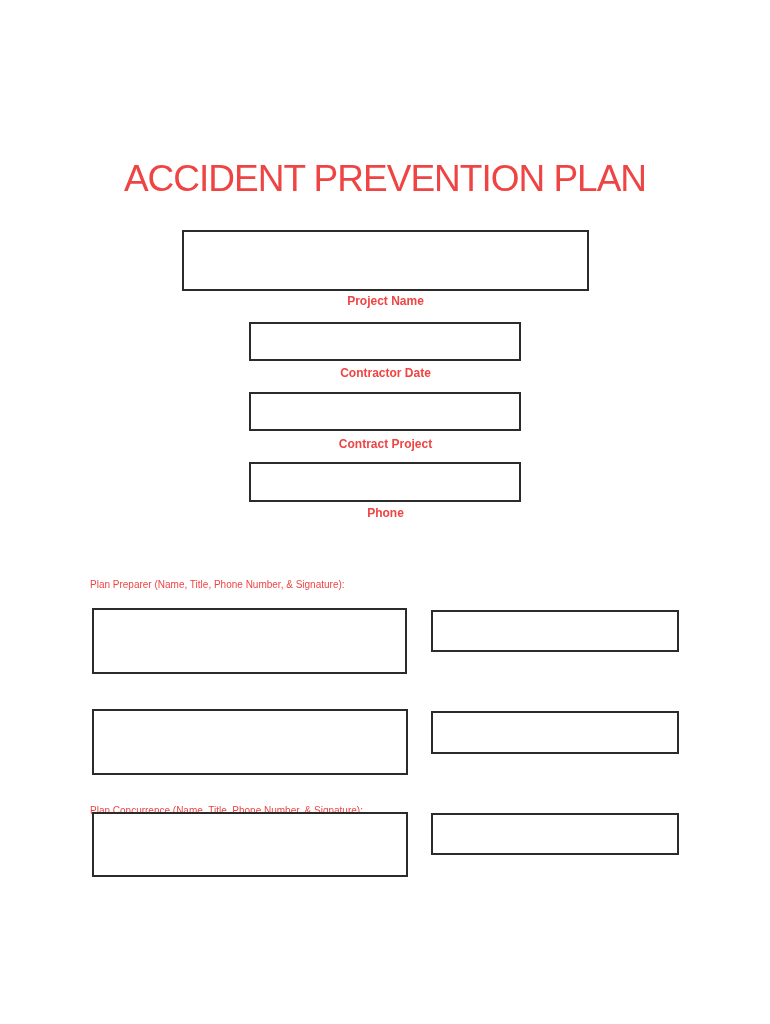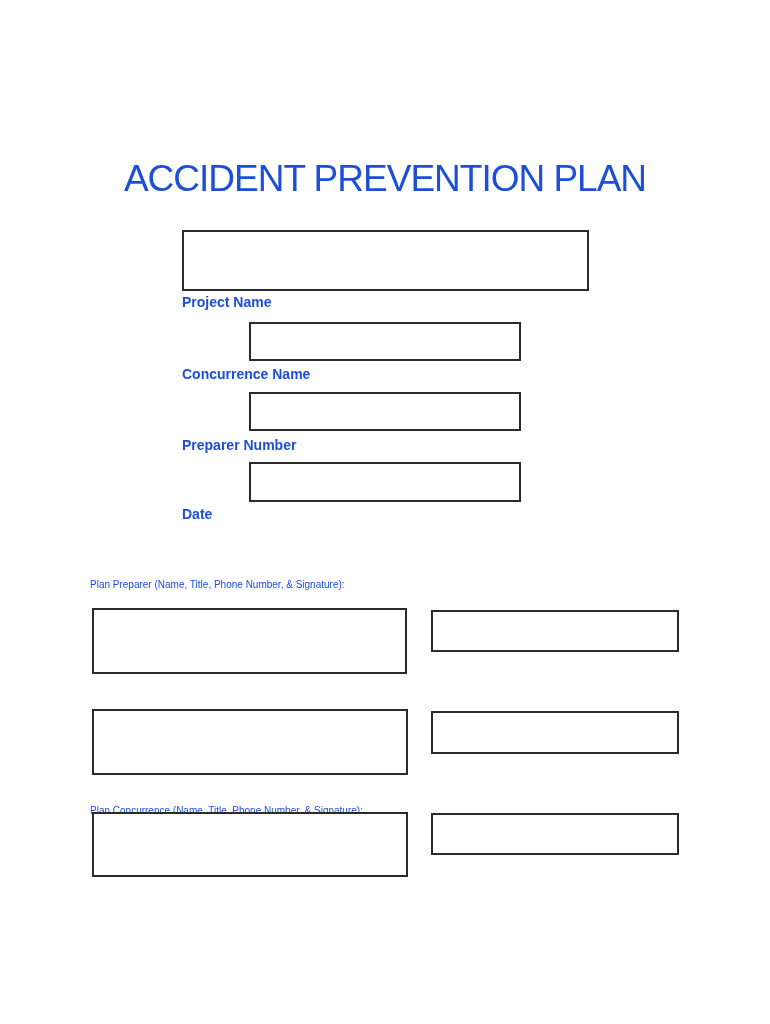--- a/index.html
+++ b/index.html
@@ -6,21 +6,21 @@
     margin: 0;
     padding: 0;
     background: #ffffff;
   }
   .page {
     position: relative;
     width: 770px;
     height: 1024px;
     background: #ffffff;
     font-family: "Liberation Sans", sans-serif;
-    color: #1d4ed8;
+    color: #ef4444;
     overflow: hidden;
   }
   .doc-title {
     position: absolute;
     top: 160px;
     left: 0;
     width: 100%;
     text-align: center;
     font-size: 37px;
     font-weight: 400;
@@ -36,23 +36,23 @@
   }
   
   .box-project      { left: 182px; top: 230px; width: 407px; height: 61px; }
   .box-contractor   { left: 249px; top: 322px; width: 272px; height: 39px; }
   .box-contract-num { left: 249px; top: 392px; width: 272px; height: 39px; }
   .box-date         { left: 249px; top: 462px; width: 272px; height: 40px; }
   .center-label {
     position: absolute;
     left: 182px;
     width: 407px;
-    text-align: left;
+    text-align: center;
     font-weight: 700;
-    font-size: 14px;
+    font-size: 12px;
     line-height: 1;
     white-space: nowrap;
   }
   .lbl-project      { top: 295px; }
   .lbl-contractor   { top: 367px; }
   .lbl-contract-num { top: 438px; }
   .lbl-date         { top: 507px; }
   
   .section-label {
     position: absolute;
@@ -77,27 +77,27 @@
 <body>
 
 <div class="page">
 
   <div class="doc-title">ACCIDENT PREVENTION PLAN</div>
 
   <div class="box box-project"></div>
   <div class="center-label lbl-project">Project Name</div>
 
   <div class="box box-contractor"></div>
-  <div class="center-label lbl-contractor">Concurrence Name</div>
+  <div class="center-label lbl-contractor">Contractor Date</div>
 
   <div class="box box-contract-num"></div>
-  <div class="center-label lbl-contract-num">Preparer Number</div>
+  <div class="center-label lbl-contract-num">Contract Project</div>
 
   <div class="box box-date"></div>
-  <div class="center-label lbl-date">Date</div>
+  <div class="center-label lbl-date">Phone</div>
 
   <div class="section-label lbl-preparer">Plan Preparer (Name, Title, Phone Number, &amp; Signature):</div>
   <div class="box box-preparer-info"></div>
   <div class="box box-preparer-sig"></div>
 
   <div class="box box-approver-info"></div>
   <div class="box box-approver-sig"></div>
 
   <div class="section-label lbl-concurrence">Plan Concurrence (Name, Title, Phone Number, &amp; Signature):</div>
   <div class="box box-concurrence-info"></div>

